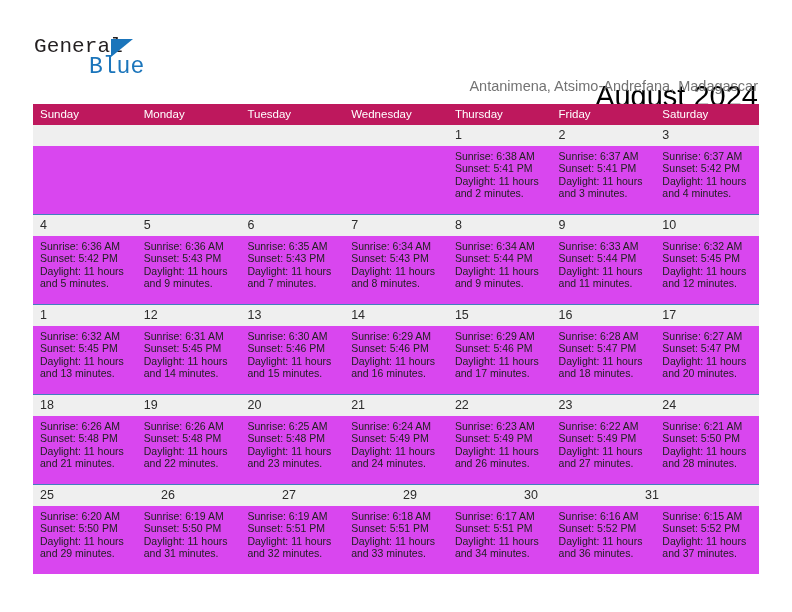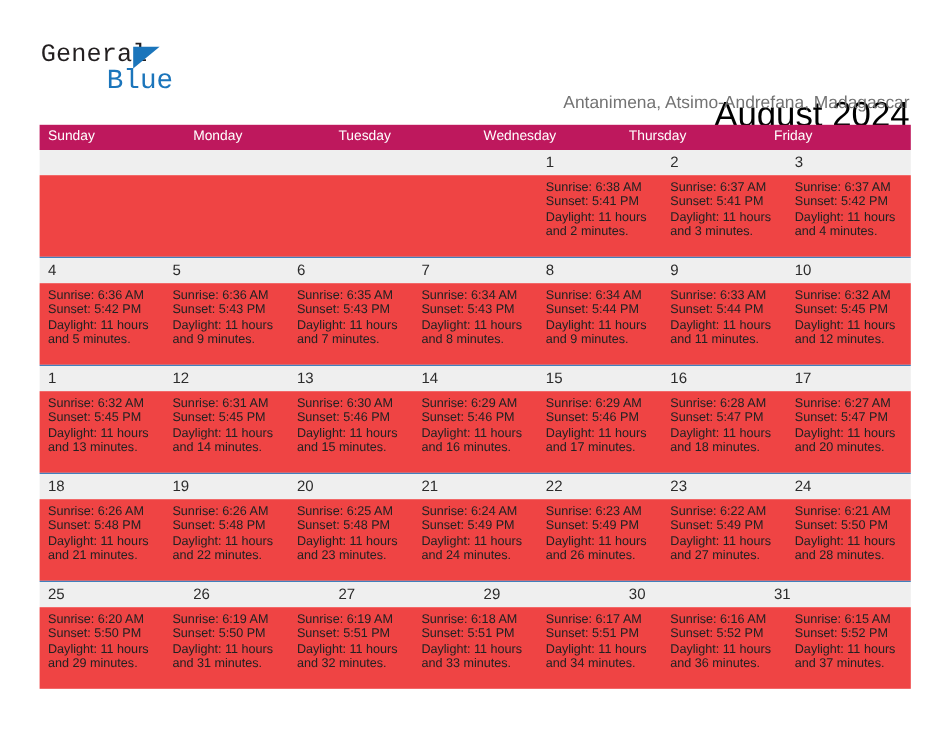--- a/index.html
+++ b/index.html
@@ -127,21 +127,21 @@
     font-size: 12.5px;
     line-height: 21px;
     padding-left: 7px;
     box-sizing: border-box;
     color: #2b2b2b;
   }
   .week-body {
     display: flex;
     width: 726px;
     height: 68px;
-    background: #ef4444;
+    background: #d946ef;
   }
   .week-body .cell {
     flex: 1 1 0;
     box-sizing: border-box;
     padding: 4px 8px 0 7px;
     font-size: 10.5px;
     line-height: 12.4px;
     color: #222222;
   }
   .cell .ln {
@@ -167,20 +167,21 @@
   </div>
 
   <div class="calendar">
     <div class="weekhead" id="weekhead">
         <div class="dow">Sunday</div>
         <div class="dow">Monday</div>
         <div class="dow">Tuesday</div>
         <div class="dow">Wednesday</div>
         <div class="dow">Thursday</div>
         <div class="dow">Friday</div>
+        <div class="dow">Saturday</div>
       </div>
     <div id="weeks-container">
         <div class="week">
           <div class="week-daynums">
             <div class="dn"></div>
             <div class="dn"></div>
             <div class="dn"></div>
             <div class="dn"></div>
             <div class="dn">1</div>
             <div class="dn">2</div>

